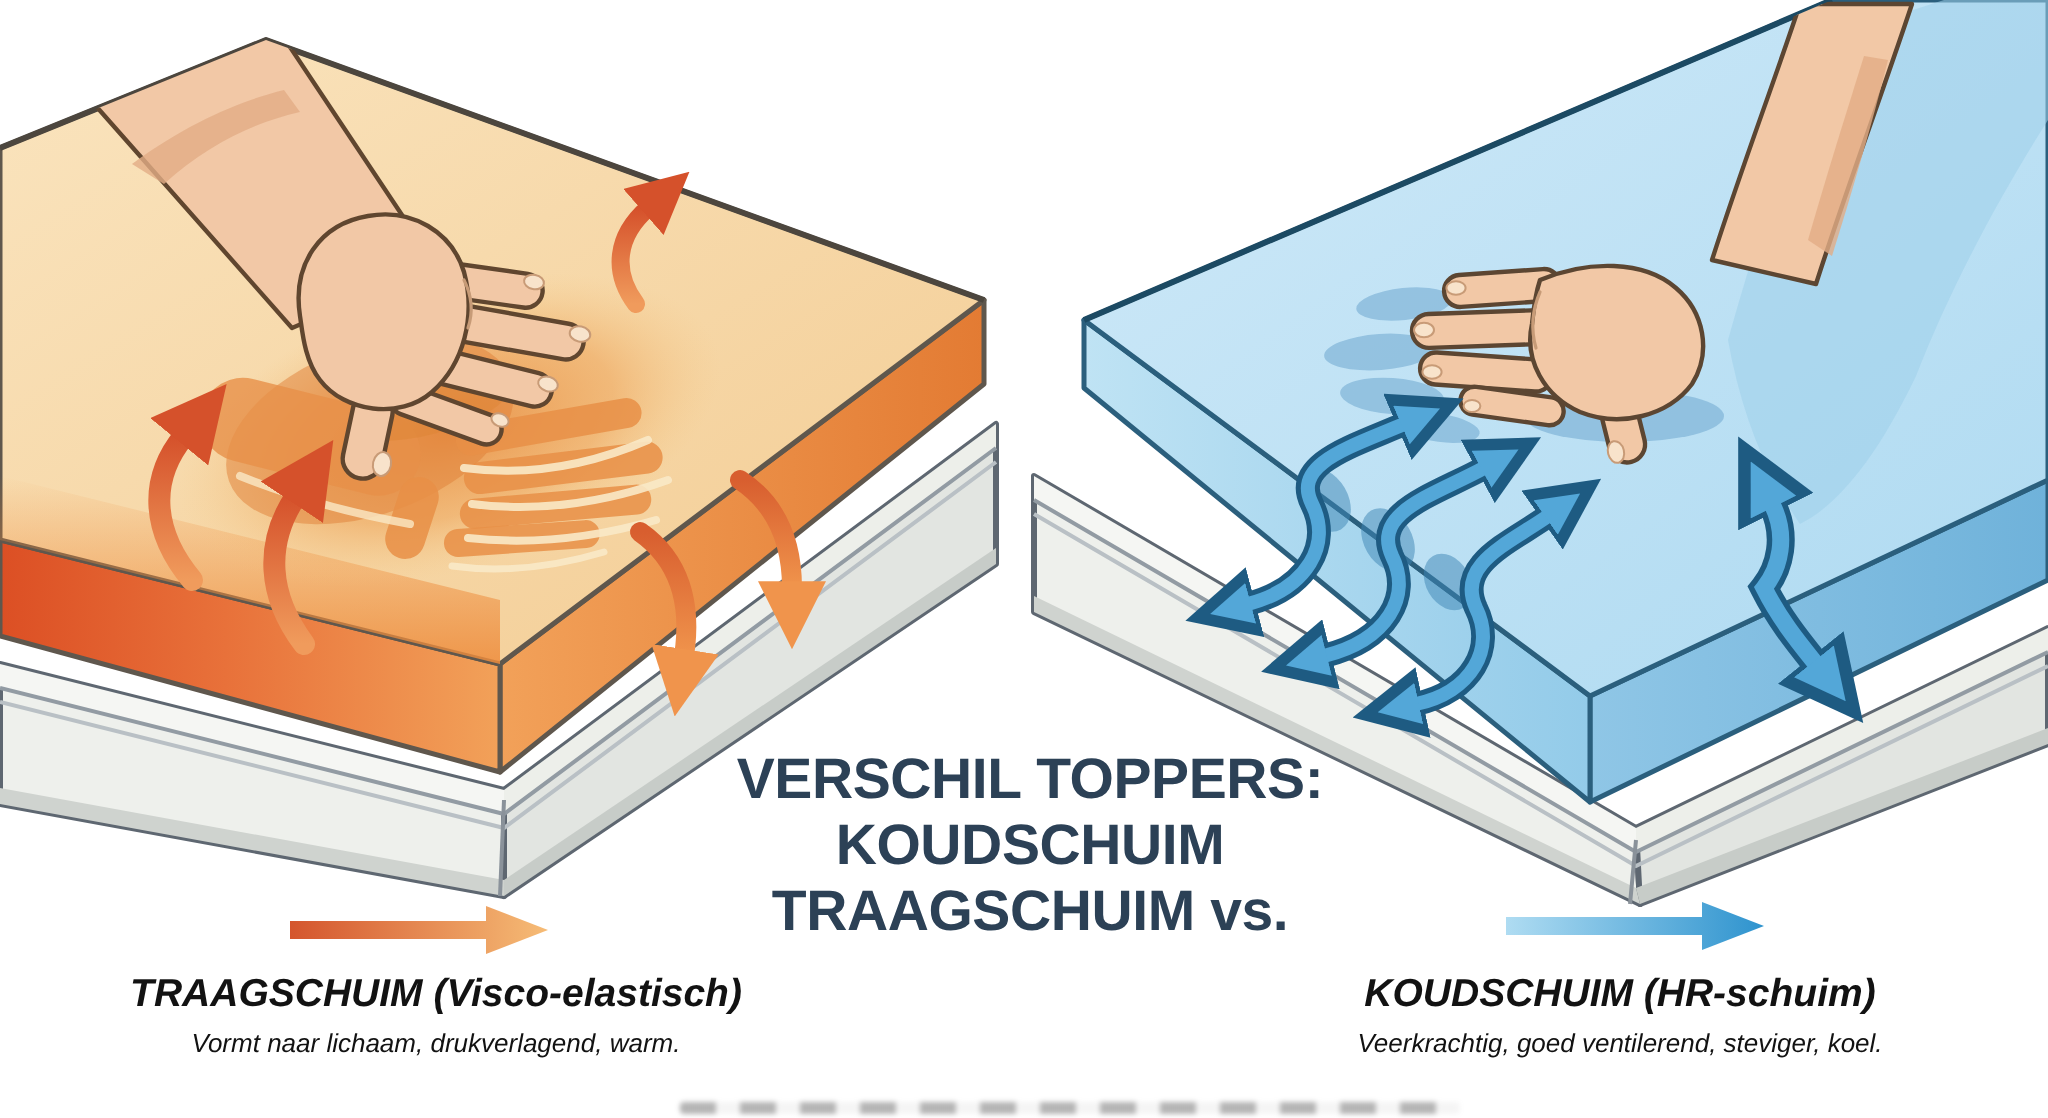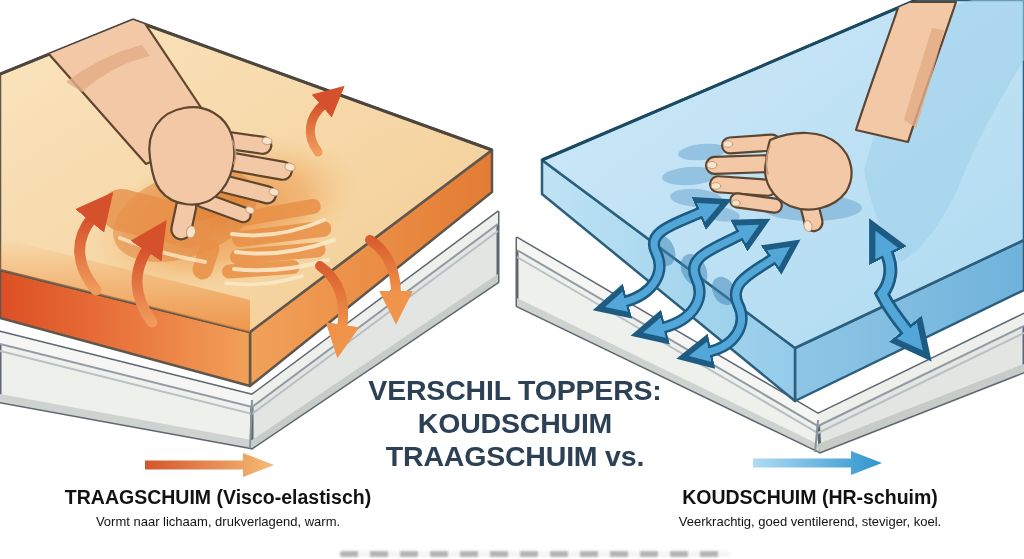--- a/index.html
+++ b/index.html
@@ -4,21 +4,21 @@
 <style>
   html,body{margin:0;padding:0;background:#ffffff;}
   .stage{position:relative;width:1024px;height:559px;background:#ffffff;overflow:hidden;
          font-family:"Liberation Sans",sans-serif;}
   .illu{position:absolute;top:0;}
   .illu.left{left:0;}
   .illu.right{left:512px;}
   .title-block{position:absolute;left:315px;top:374px;width:400px;text-align:center;
                color:var(--title-text,#2C4156);font-weight:bold;font-size:28.5px;
                line-height:33px;letter-spacing:-0.2px;white-space:nowrap;}
-  .legend{position:absolute;text-align:center;white-space:nowrap;}
+  .legend{position:absolute;text-align:center;white-space:nowrap;font-style:italic;}
   .legend .heading{font-size:19.5px;font-weight:bold;color:var(--body-text,#121212);line-height:24px;}
   .legend .desc{font-size:13px;color:var(--body-text,#1a1a1a);line-height:25px;}
   .legend.left{left:18px;top:485px;width:400px;}
   .legend.right{left:590px;top:485px;width:440px;}
   .legend-arrow{position:absolute;}
   .legend-arrow.left{left:145px;top:451px;}
   .legend-arrow.right{left:753px;top:449px;}
   .cropped-strip{position:absolute;left:340px;top:551px;width:390px;height:6px;border-radius:2px;
     background:repeating-linear-gradient(90deg,rgba(90,90,90,.45) 0 18px,rgba(90,90,90,.06) 18px 30px);
     filter:blur(1.2px);}

